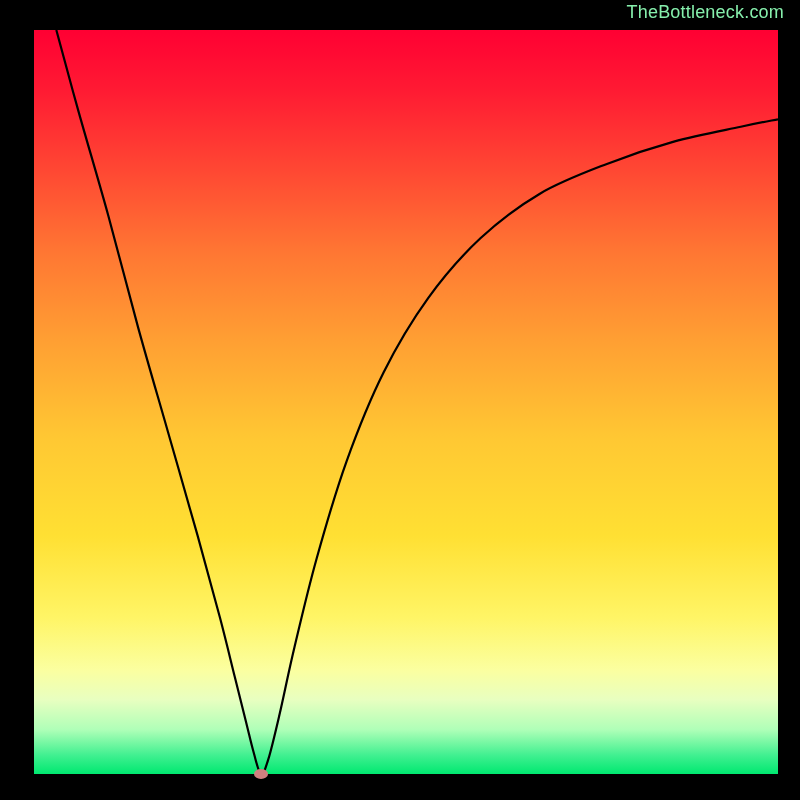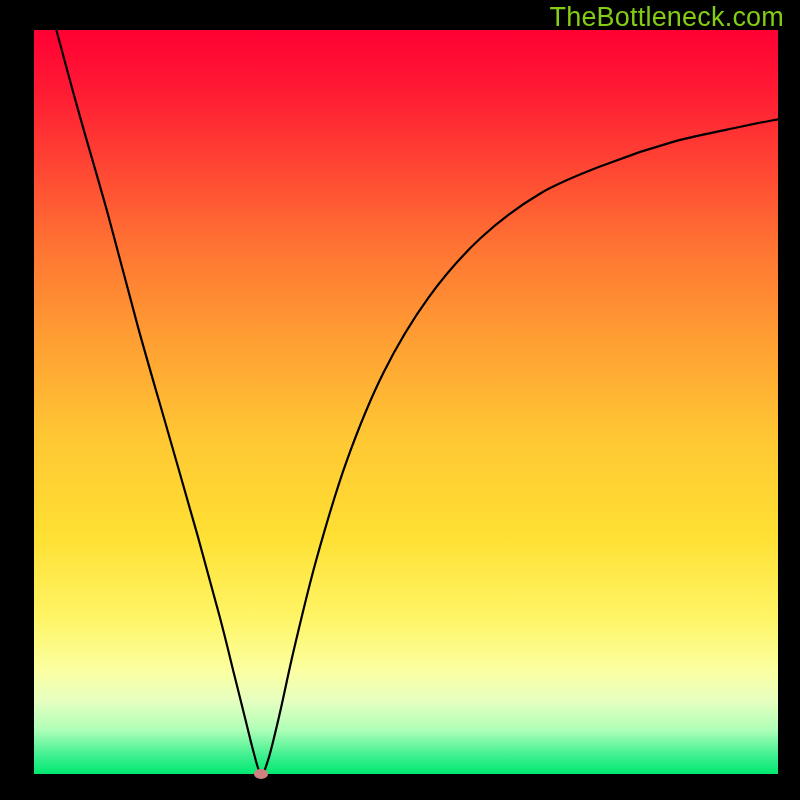--- a/index.html
+++ b/index.html
@@ -14,22 +14,22 @@
   .outer {
     width: 800px;
     height: 800px;
     background: #000;
     position: relative;
   }
   .watermark {
     position: absolute;
     top: 2px;
     right: 16px;
-    color: #84cc16;
-    font-size: 27px;
+    color: #86efac;
+    font-size: 18px;
     font-weight: 500;
     letter-spacing: 0.2px;
     user-select: none;
   }
   .plot {
     position: absolute;
     left: 34px;
     top: 30px;
     width: 744px;
     height: 744px;

